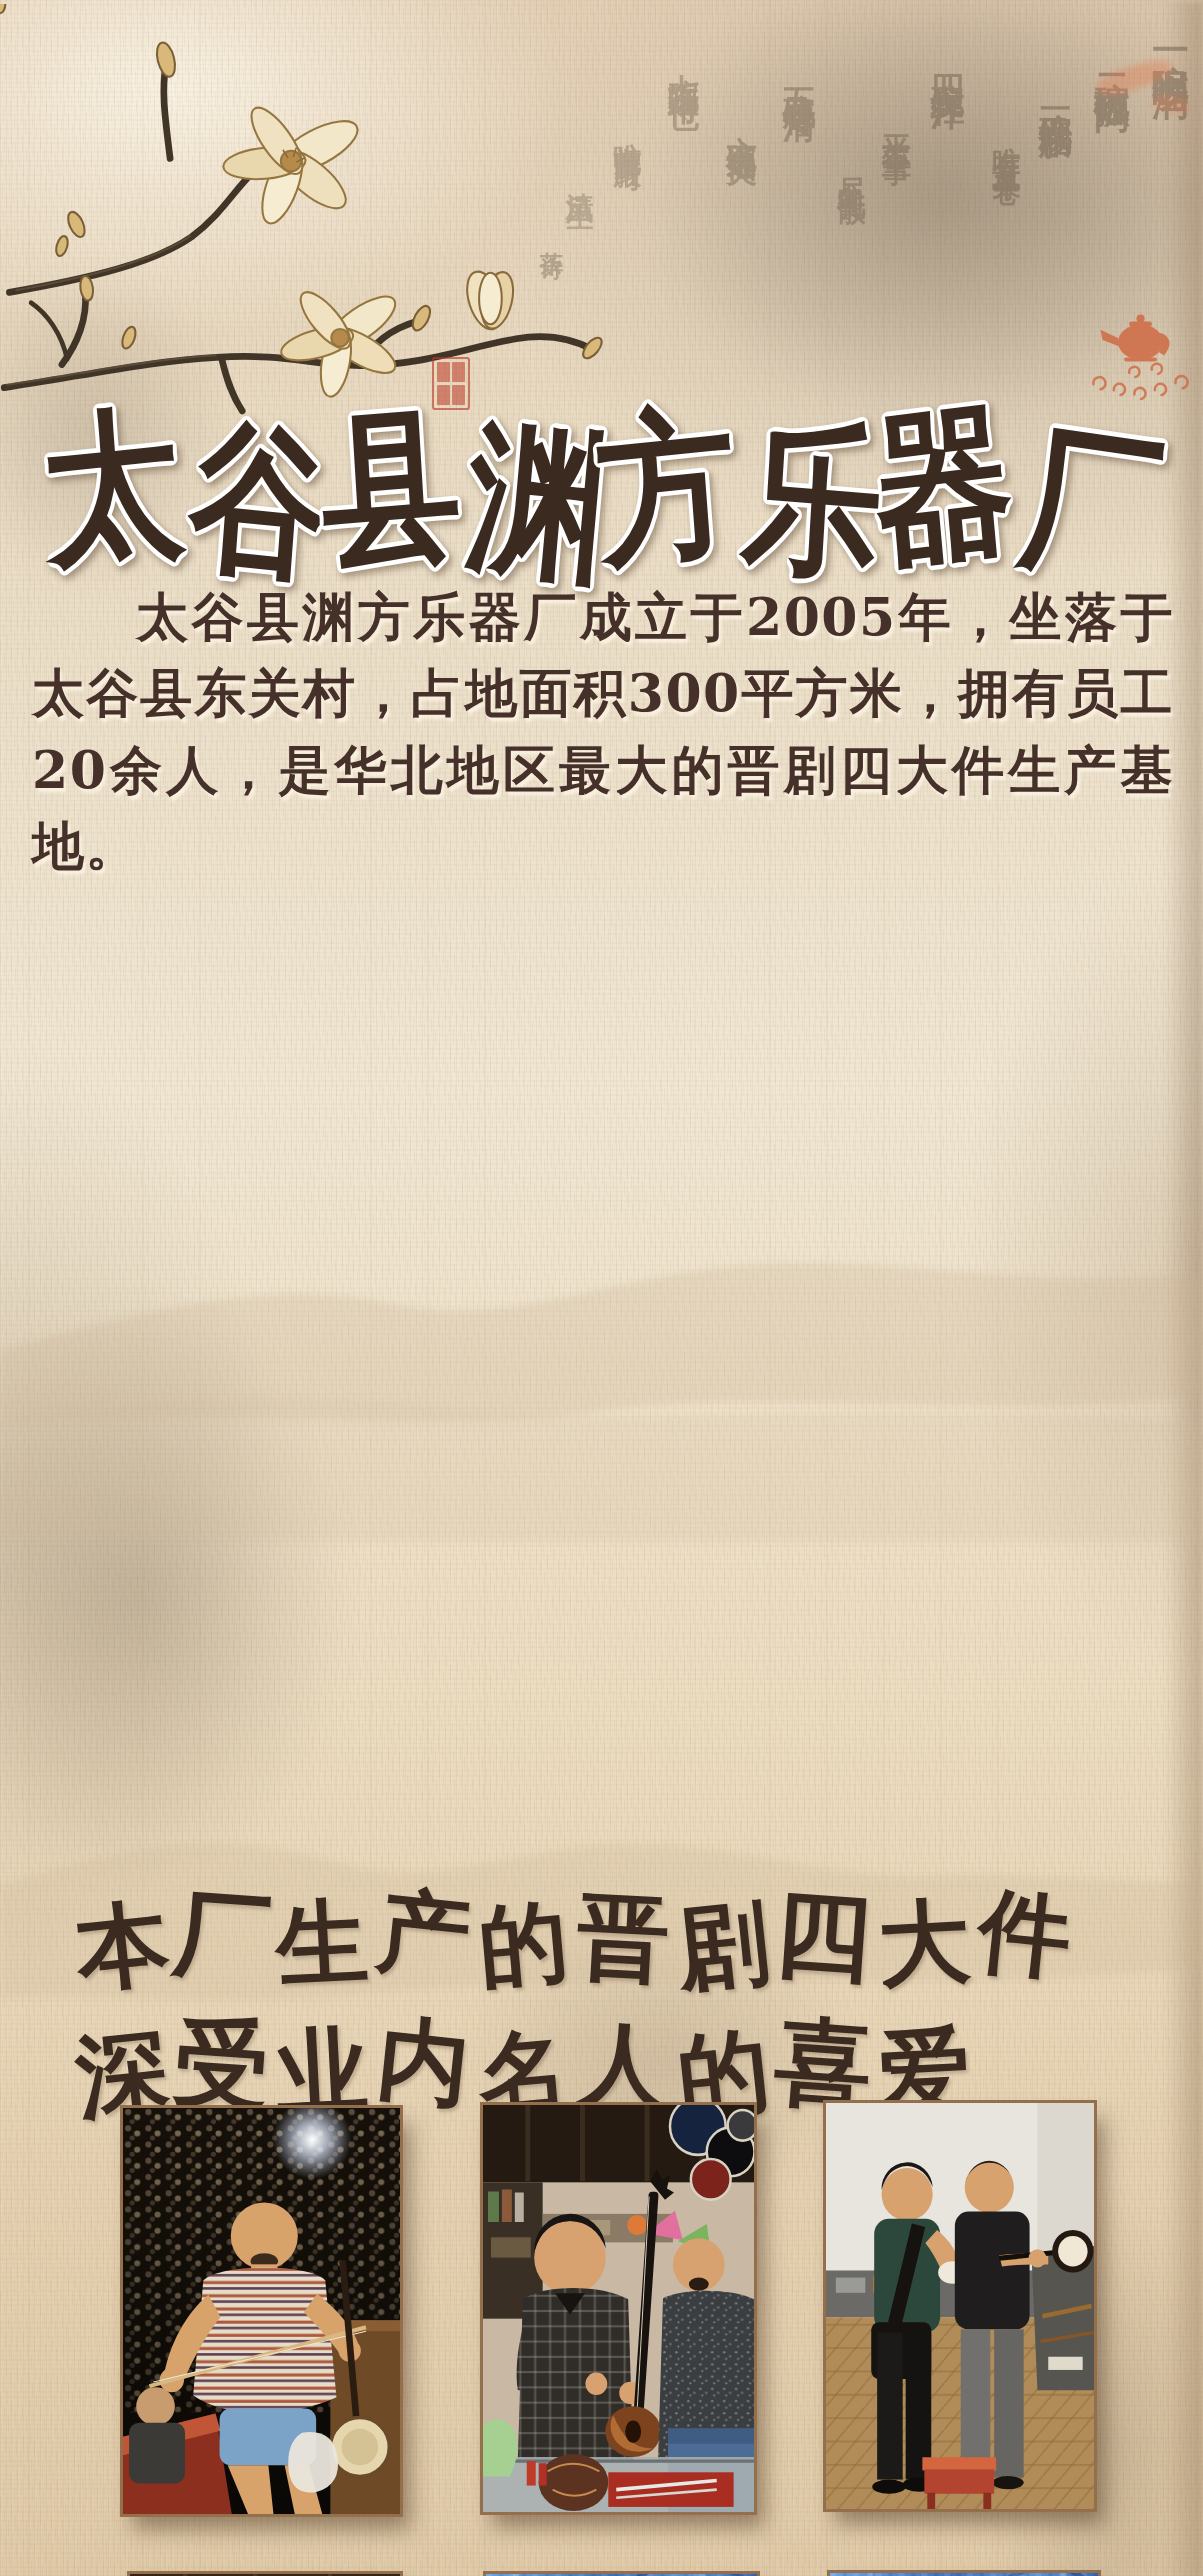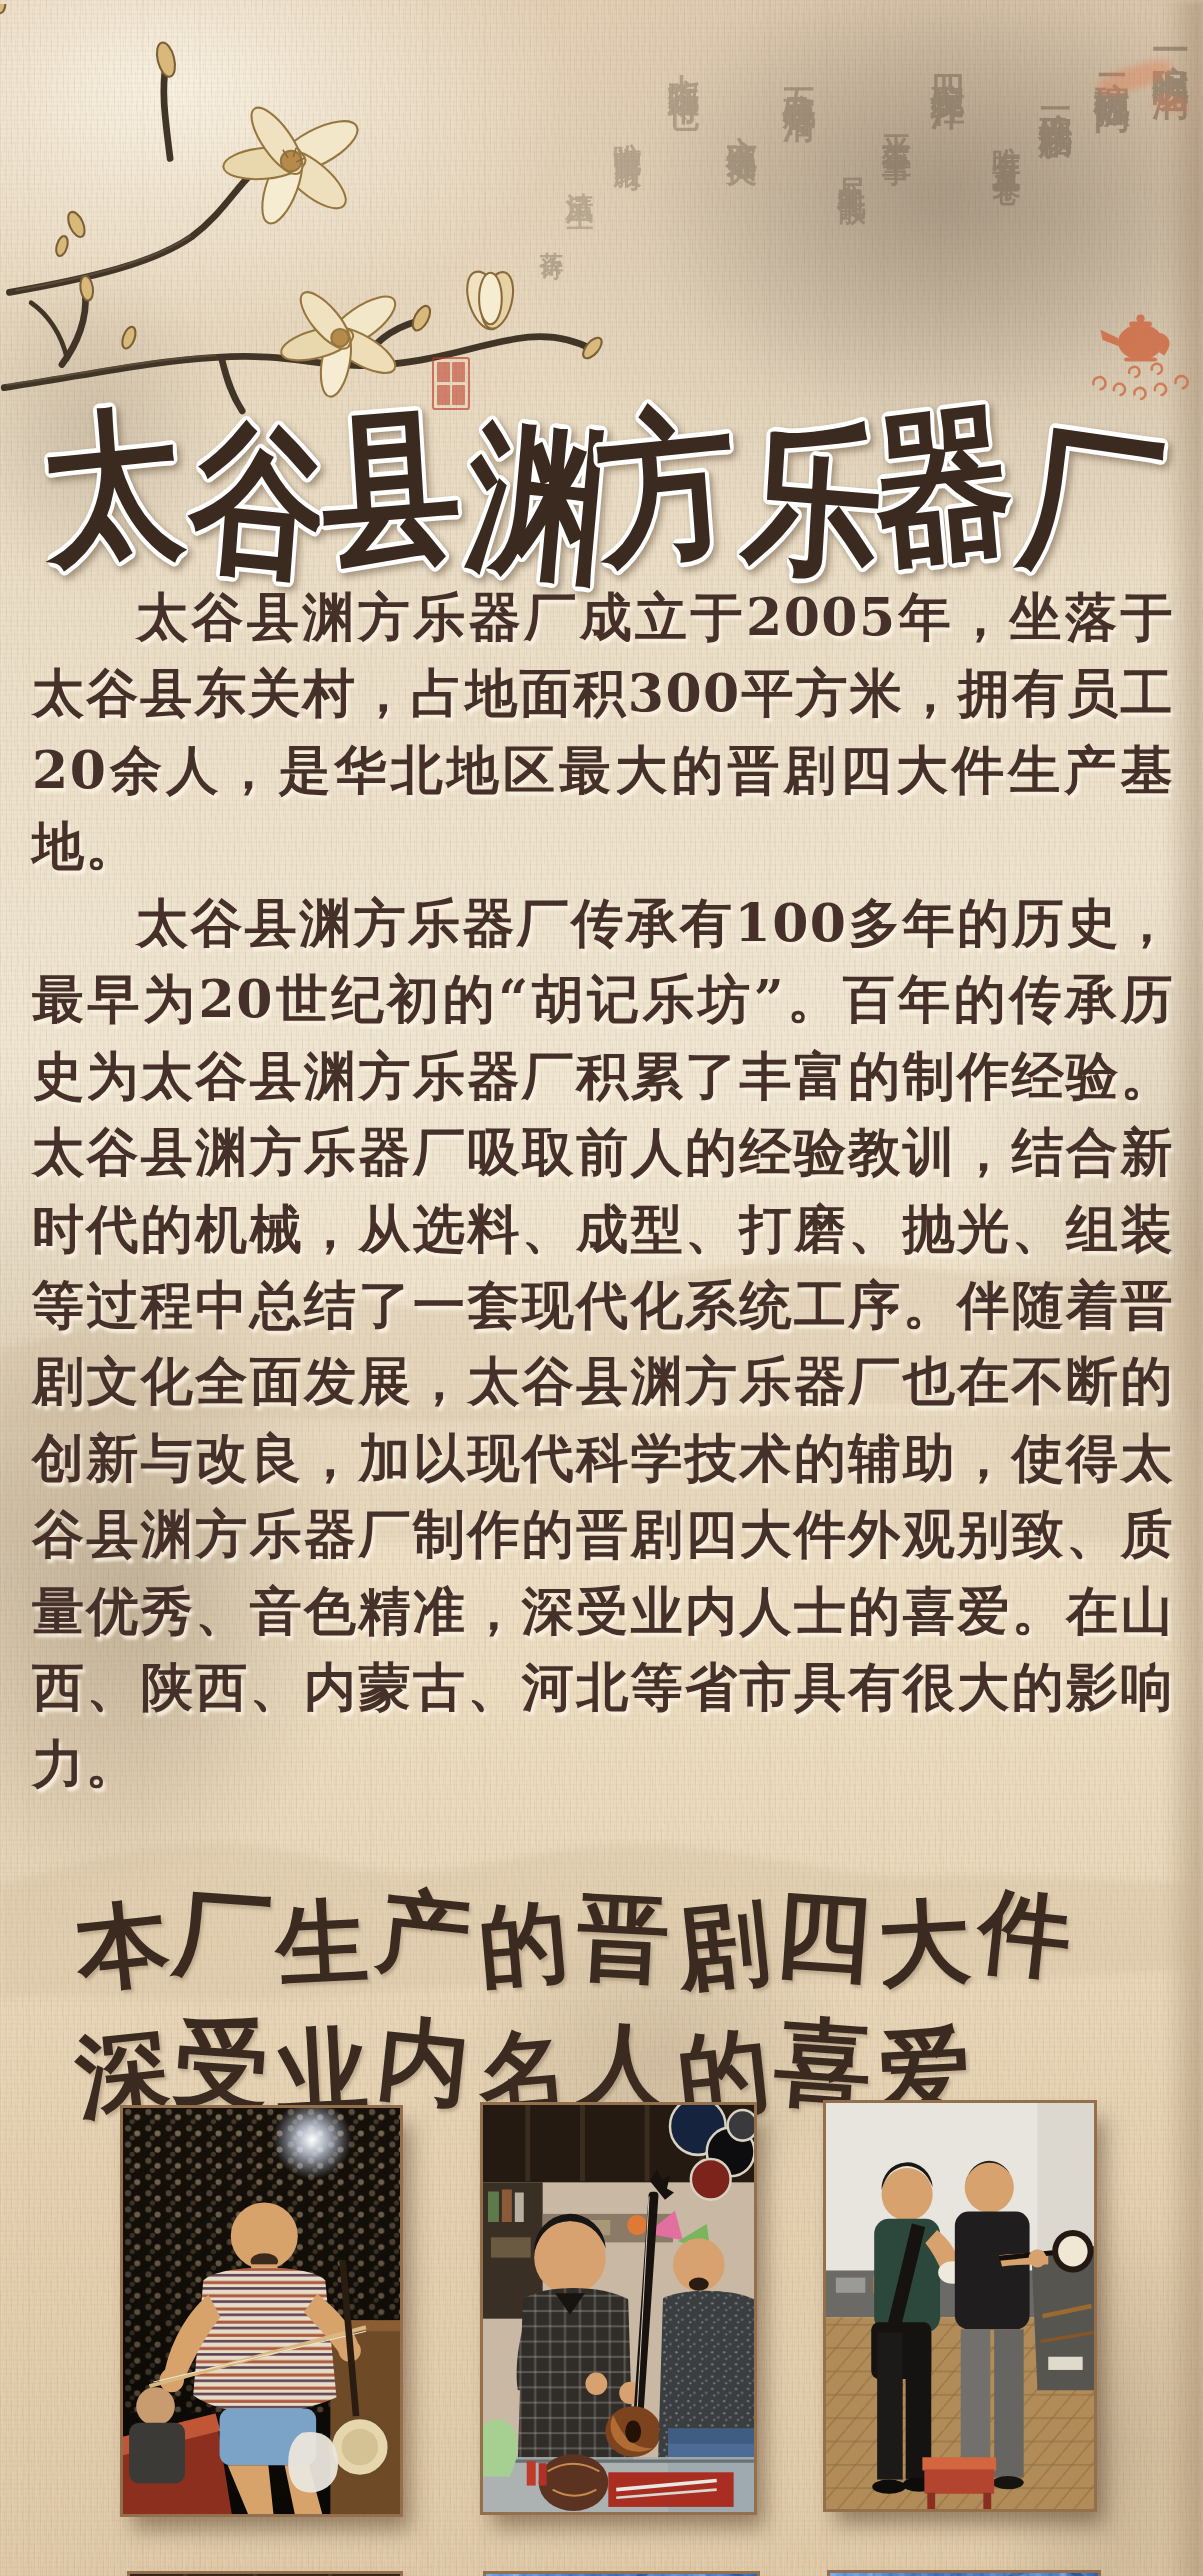--- a/index.html
+++ b/index.html
@@ -256,21 +256,20 @@
       <i></i>
       <i></i>
     </div>
 
   <svg class="title-svg" width="1204" height="227" viewBox="0 0 2336 440">
     <text x="1168" y="330" text-anchor="middle" font-size="316" font-weight="bold" font-family="DejaVu Serif, serif" fill="#3a2a1f" stroke="#ffffff" stroke-width="18" paint-order="stroke" stroke-linejoin="round" textLength="2150" lengthAdjust="spacingAndGlyphs" rotate="-5 5 -4 6 -5 4 -6 7">太谷县渊方乐器厂</text>
   </svg>
 
   <section class="body-text">
     <p>太谷县渊方乐器厂成立于2005年，坐落于太谷县东关村，占地面积300平方米，拥有员工20余人，是华北地区最大的晋剧四大件生产基地。</p>
-    <p>太谷县渊方乐器厂传承有100多年的历史，最早为20世纪初的“胡记乐坊”。百年的传承历史为太谷县渊方乐器厂积累了丰富的制作经验。太谷县渊方乐器厂吸取前人的经验教训，结合新时代的机械，从选料、成型、打磨、抛光、组装等过程中总结了一套现代化系统工序。伴随着晋剧文化全面发展，太谷县渊方乐器厂也在不断的创新与改良，加以现代科学技术的辅助，使得太谷县渊方乐器厂制作的晋剧四大件外观别致、质量优秀、音色精准，深受业内人士的喜爱。在山西、陕西、内蒙古、河北等省市具有很大的影响力。</p>
   </section>
 
   <div class="slogan sl1"><span>本</span><span>厂</span><span>生</span><span>产</span><span>的</span><span>晋</span><span>剧</span><span>四</span><span>大</span><span>件</span></div>
   <div class="slogan sl2"><span>深</span><span>受</span><span>业</span><span>内</span><span>名</span><span>人</span><span>的</span><span>喜</span><span>爱</span></div>
 
   <figure class="photo p1" style="margin:0" aria-label="演员在戏台上当着满场观众拉晋胡">
     <svg viewBox="0 0 545 800" preserveAspectRatio="none">
       <rect width="545" height="800" fill="#14100b"></rect>
       <rect width="545" height="600" fill="url(#crowdPat)"></rect>
       <rect width="545" height="800" fill="url(#p1bgGrad)"></rect>

